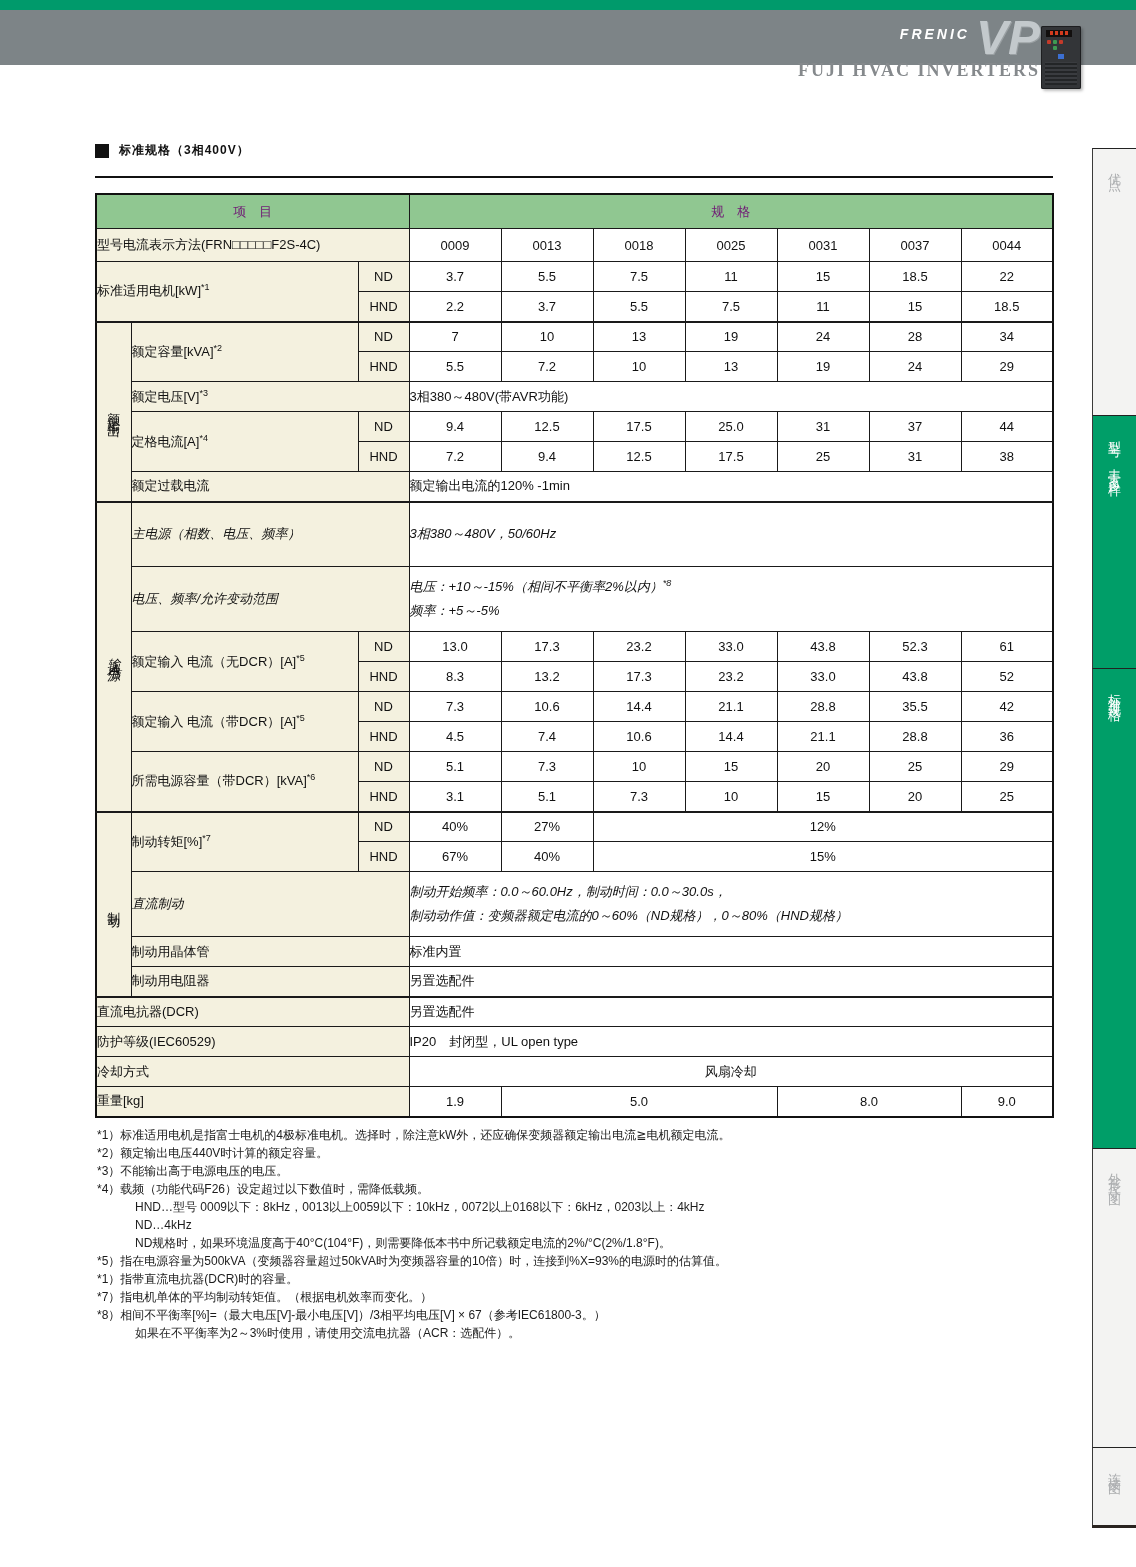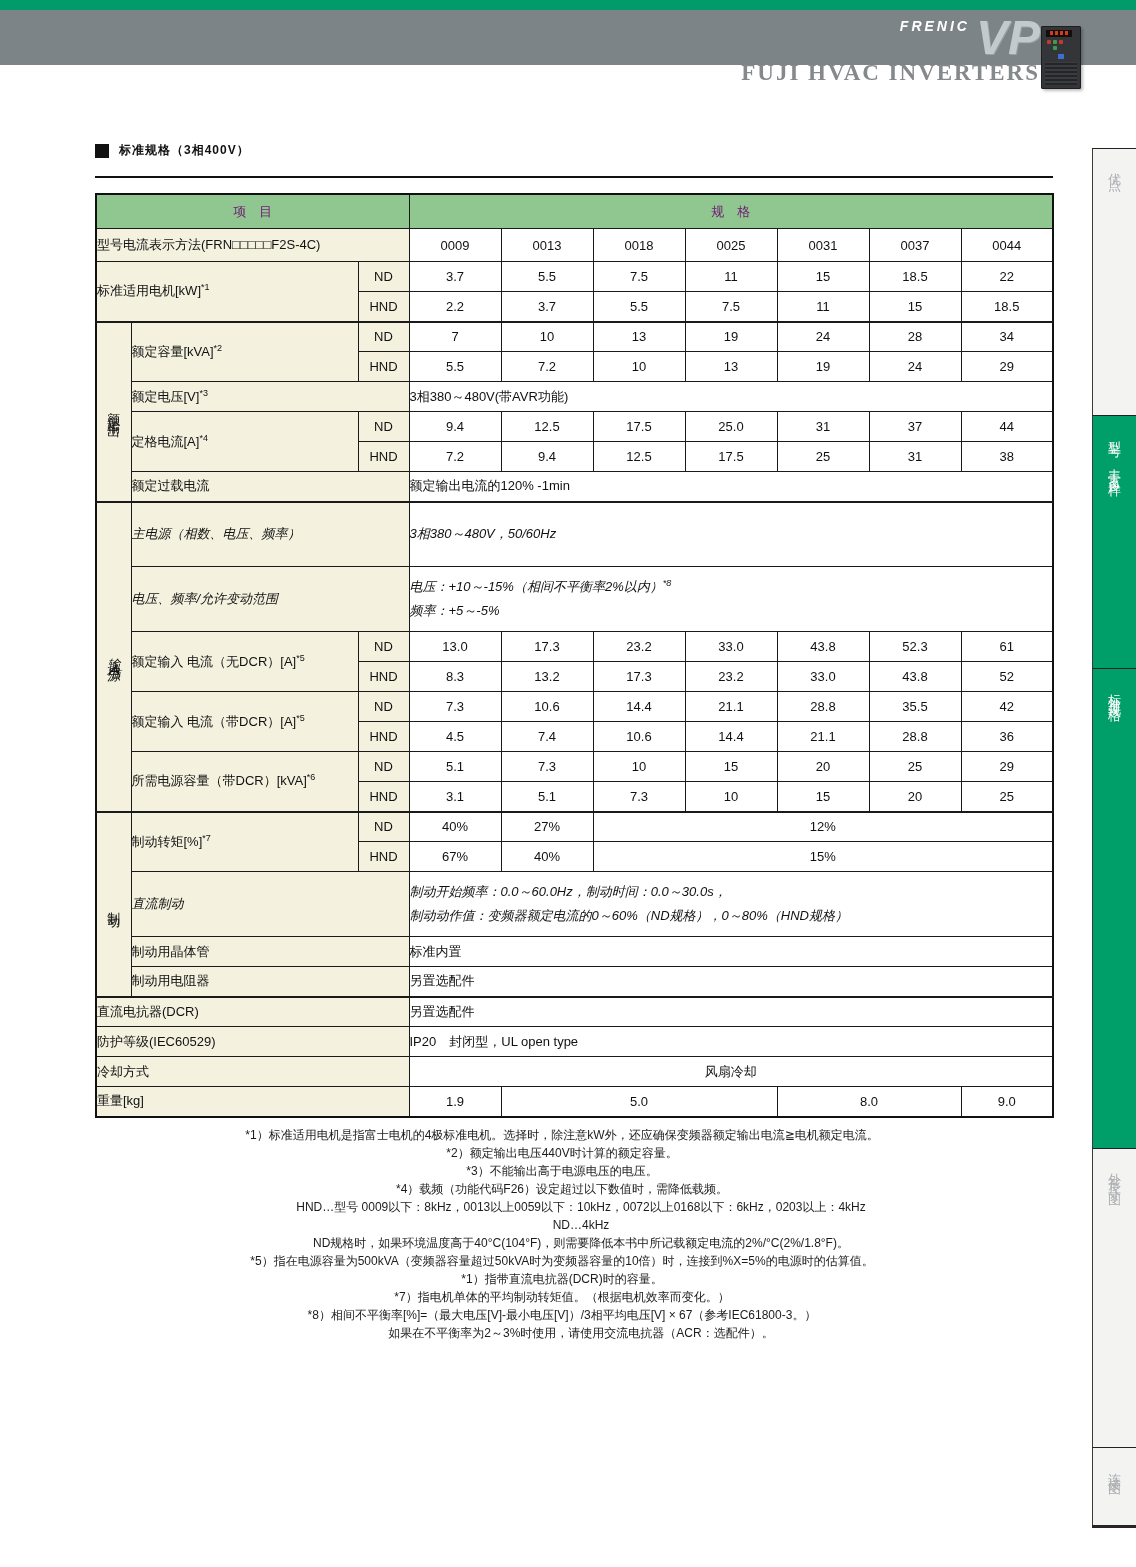--- a/index.html
+++ b/index.html
@@ -4,26 +4,26 @@
 <style>
   html,body{margin:0;padding:0;}
   body{
     width:1136px;height:1567px;position:relative;background:#ffffff;
     font-family:"Liberation Sans","DejaVu Sans",sans-serif;color:#111;
     overflow:hidden;
   }
   
   .topbar-green{position:absolute;left:0;top:0;width:1136px;height:10px;background:#009a6b;}
   .topbar-gray{position:absolute;left:0;top:10px;width:1136px;height:55px;background:#7d8487;}
-  .brand{position:absolute;top:18px;right:96px;display:flex;align-items:flex-start;margin-left:32px;}
+  .brand{position:absolute;top:18px;right:96px;display:flex;align-items:center;margin-left:32px;}
   .brand .frenic{font-style:italic;font-weight:bold;color:#fff;font-size:14px;letter-spacing:3px;margin-bottom:9px;}
   .brand .vp{font-style:italic;font-weight:bold;color:#c3c9cc;font-size:48px;line-height:40px;margin-left:6px;
     text-shadow:1px 1px 0 #9aa0a3;}
   .subbrand{position:absolute;top:60px;right:96px;font-family:"Liberation Serif","DejaVu Serif",serif;
-    font-weight:600;font-size:23px;letter-spacing:2px;color:#85898c;}
+    font-weight:600;font-size:18px;letter-spacing:2px;color:#85898c;}
   
   .device{position:absolute;left:1041px;top:26px;width:40px;height:63px;background:#333538;border-radius:2px;
     box-shadow:inset 0 0 0 1px #1d1e20, 2px 2px 3px rgba(0,0,0,.25);}
   .device .screen{position:absolute;top:4px;left:5px;width:26px;height:7px;background:#120f0e;}
   .device .digits{position:absolute;top:5px;left:9px;width:18px;height:4px;
     background:repeating-linear-gradient(90deg,#d23b1e 0 3px,#120f0e 3px 5px);}
   .device .btn{position:absolute;width:4px;height:4px;border-radius:1px;}
   .device .b1{left:6px;top:14px;background:#c43a2a;}
   .device .b2{left:12px;top:14px;background:#3f9a52;}
   .device .b3{left:18px;top:14px;background:#c43a2a;}
@@ -50,21 +50,21 @@
   td.cval{background:#fff;text-align:center;}
   tr{height:30px;}
   tr.h33{height:33px;}
   tr.h62{height:65px;font-style:italic;}
   tr.gstart td{border-top:2px solid #1a1a1a;}
   .vtext{writing-mode:vertical-rl;text-orientation:upright;letter-spacing:4px;display:inline-block;line-height:1;}
   sup.fnref{font-size:9px;vertical-align:super;line-height:0;}
   .l2 div{line-height:24px;}
   
   .footnotes{position:absolute;left:97px;top:1126px;width:930px;font-size:12px;color:#1c1c1c;}
-  .footnotes div{line-height:18px;text-align:center;}
+  .footnotes div{line-height:18px;}
   .footnotes .indent{padding-left:38px;}
   
   .tab{position:absolute;left:1092px;width:44px;box-sizing:border-box;border-top:1px solid #222;
     border-left:1px solid #3a3a3a;display:flex;justify-content:center;align-items:flex-start;
     padding-top:14px;font-size:13px;}
   .tab .vtext{letter-spacing:5px;}
   .tab.inactive{background:#f3f3f2;color:#acaeb0;}
   .tab.active{background:#009e68;color:#ffffff;}
   .tab1{top:148px;height:267px;}
   .tab2{top:415px;height:253px;}
@@ -358,21 +358,21 @@
 </div>
 
 <div class="footnotes">
   <div>*1）标准适用电机是指富士电机的4极标准电机。选择时，除注意kW外，还应确保变频器额定输出电流≧电机额定电流。</div>
   <div>*2）额定输出电压440V时计算的额定容量。</div>
   <div>*3）不能输出高于电源电压的电压。</div>
   <div>*4）载频（功能代码F26）设定超过以下数值时，需降低载频。</div>
   <div class="indent">HND…型号 0009以下：8kHz，0013以上0059以下：10kHz，0072以上0168以下：6kHz，0203以上：4kHz</div>
   <div class="indent">ND…4kHz</div>
   <div class="indent">ND规格时，如果环境温度高于40°C(104°F)，则需要降低本书中所记载额定电流的2%/°C(2%/1.8°F)。</div>
-  <div>*5）指在电源容量为500kVA（变频器容量超过50kVA时为变频器容量的10倍）时，连接到%X=5%的电源时的估算值。</div>
+  <div>*5）指在电源容量为500kVA（变频器容量超过50kVA时为变频器容量的10倍）时，连接到%X=93%的电源时的估算值。</div>
   <div>*1）指带直流电抗器(DCR)时的容量。</div>
   <div>*7）指电机单体的平均制动转矩值。（根据电机效率而变化。）</div>
   <div>*8）相间不平衡率[%]=（最大电压[V]-最小电压[V]）/3相平均电压[V] × 67（参考IEC61800-3。）</div>
   <div class="indent">如果在不平衡率为2～3%时使用，请使用交流电抗器（ACR：选配件）。</div>
 </div>
 
 <div class="tab tab1 inactive">
   <span class="vtext">优点</span>
 </div>
 <div class="tab tab2 active">

